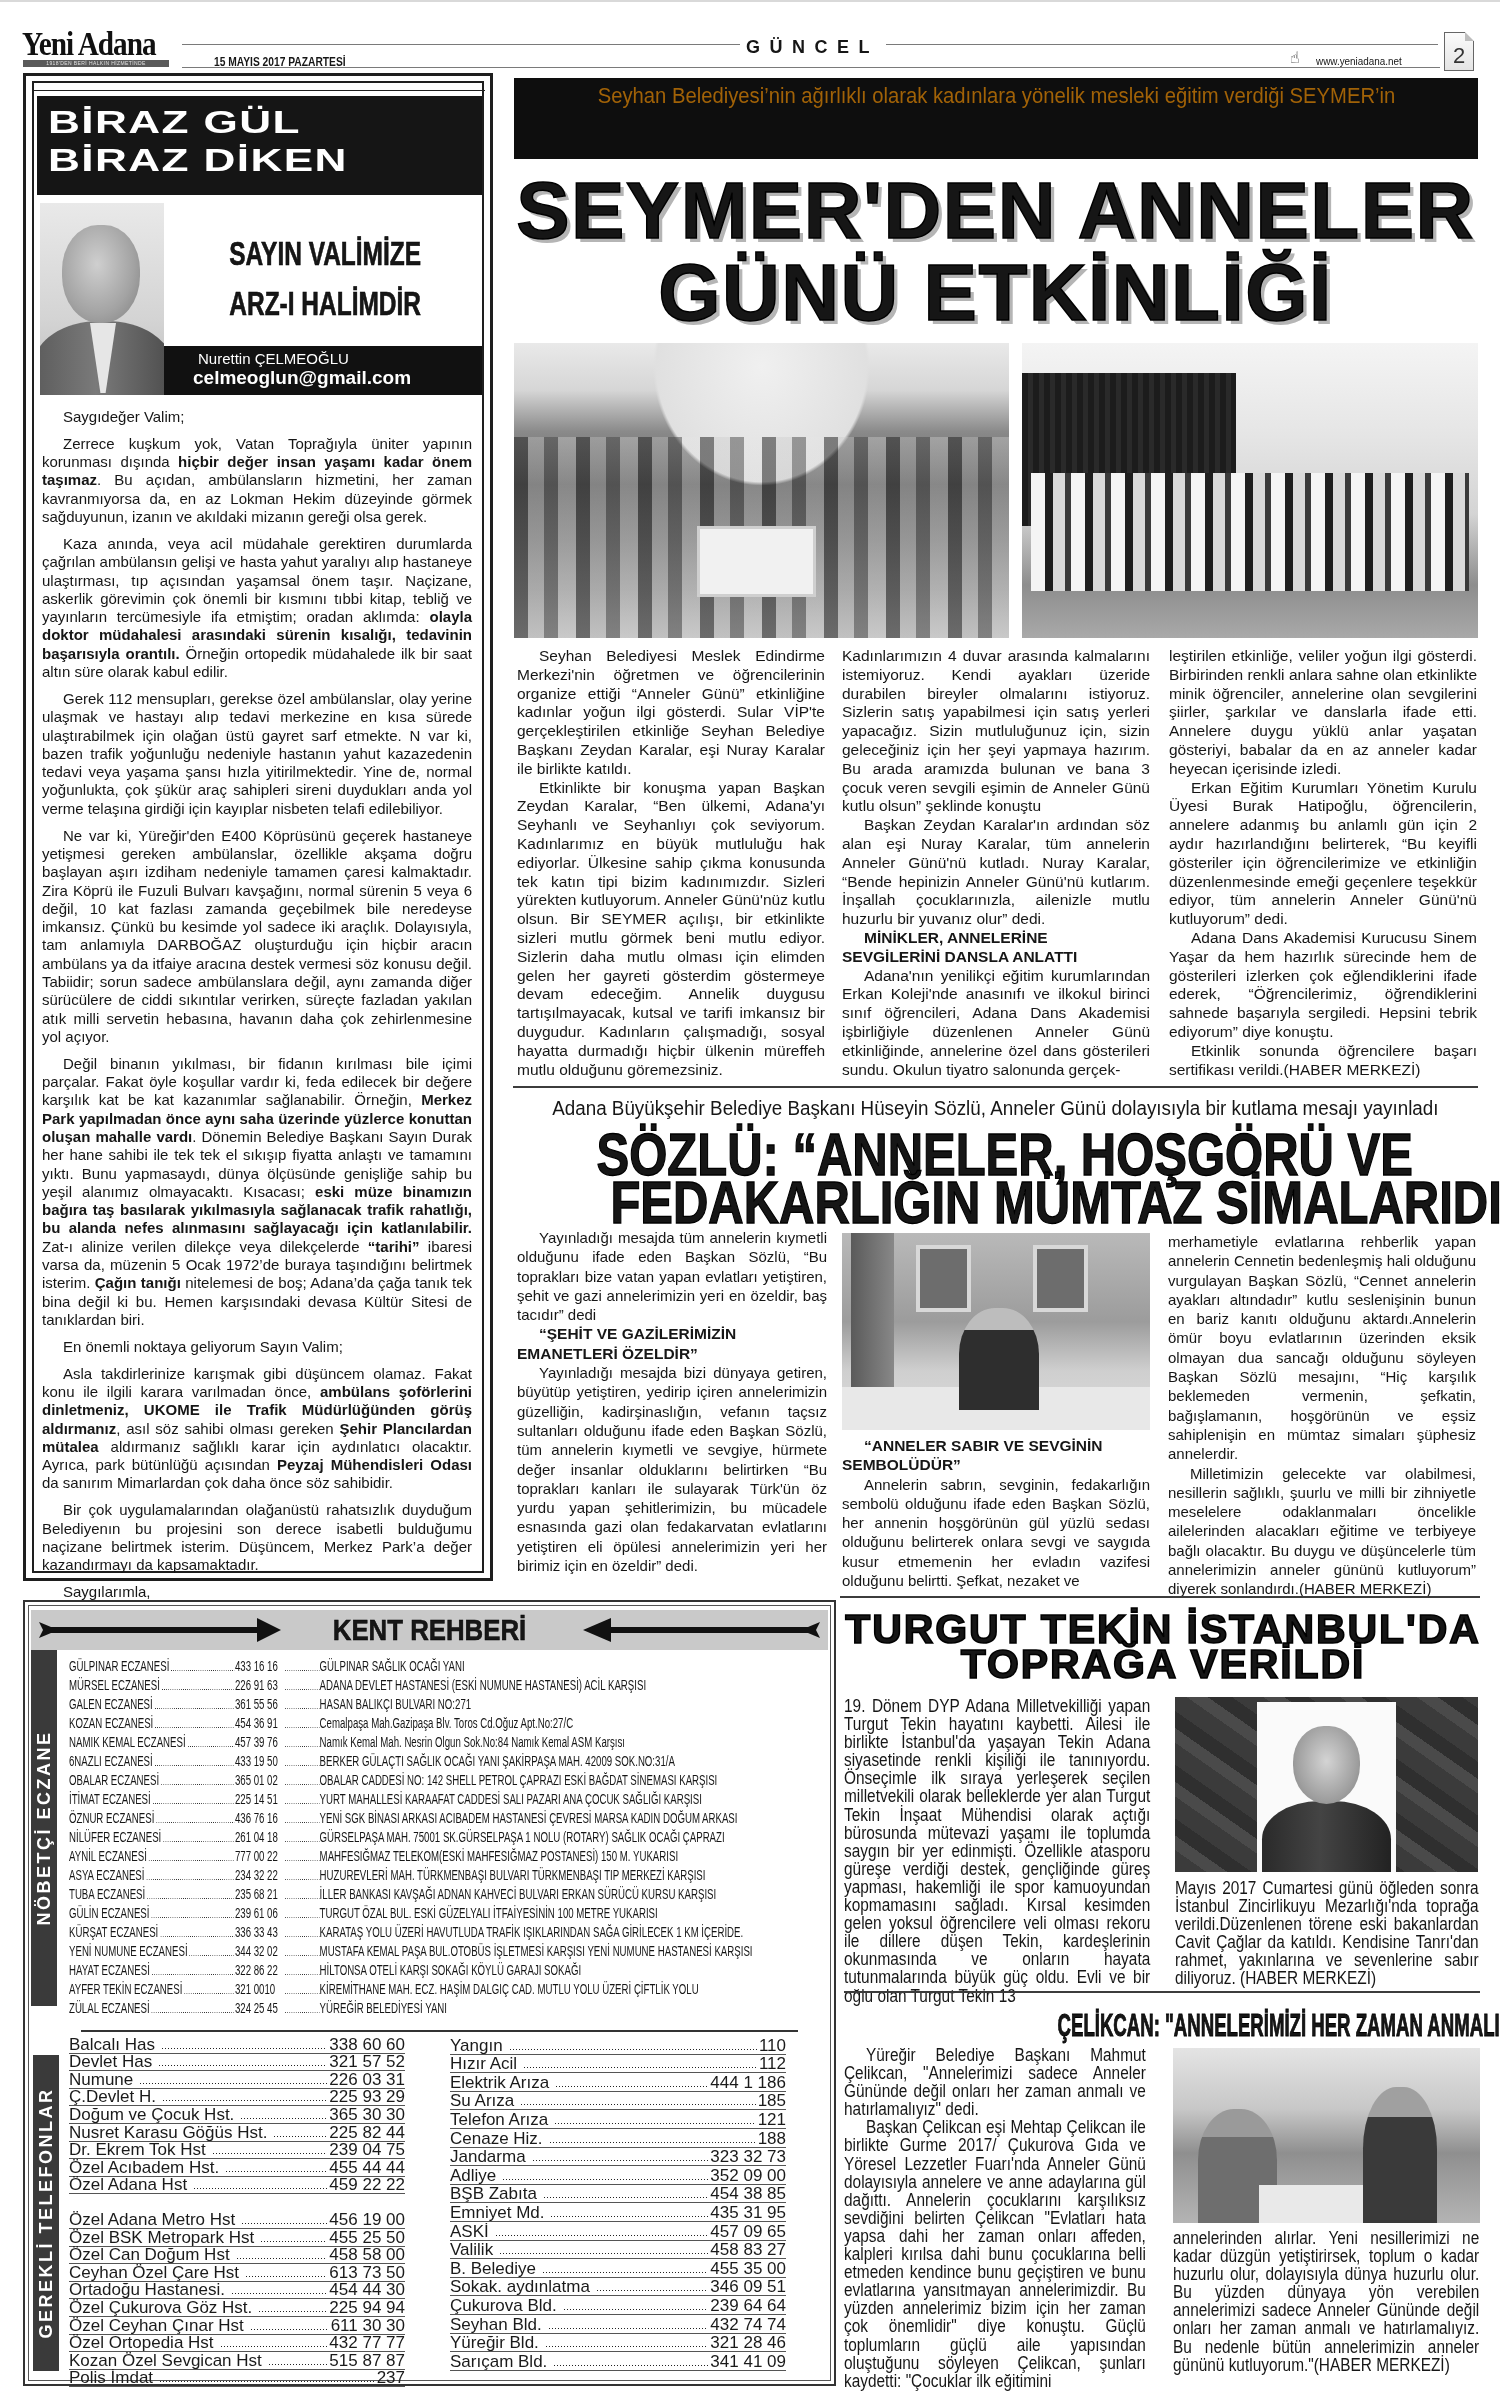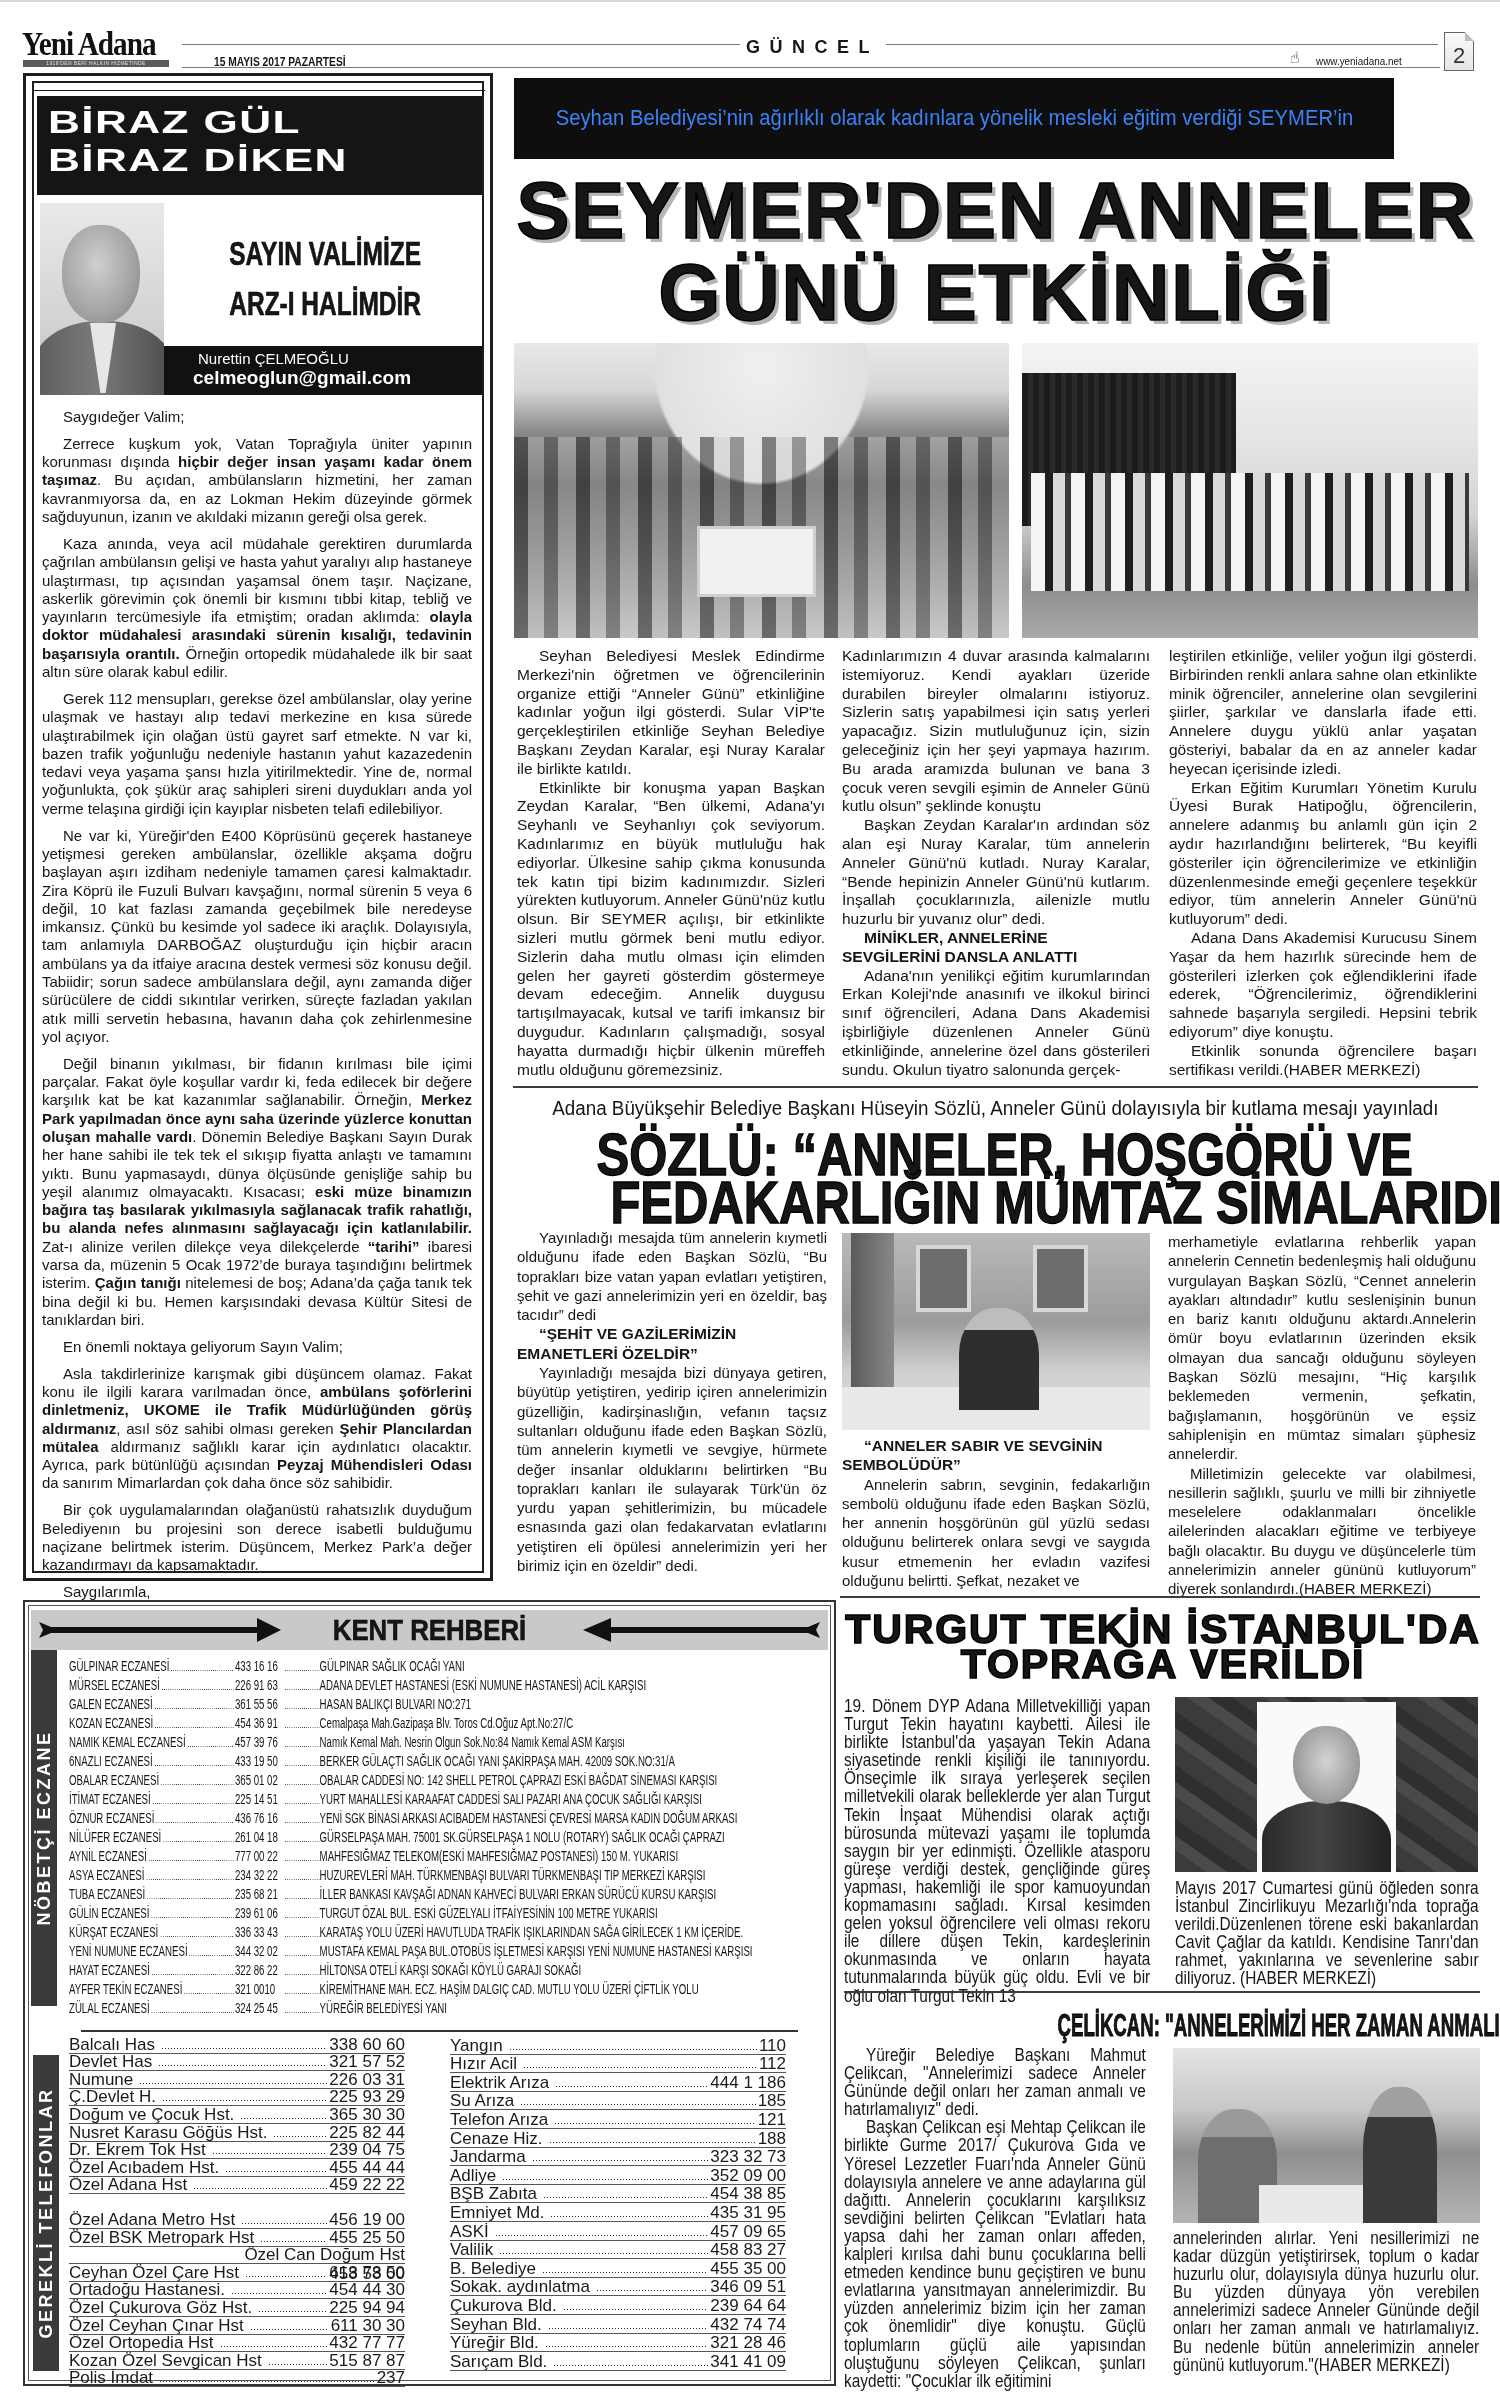--- a/index.html
+++ b/index.html
@@ -32,21 +32,21 @@
 .op-title{left:190px;top:228px;width:270px;text-align:center;font-weight:bold;font-size:34px;line-height:50px;white-space:nowrap}
 .op-title span{display:inline-block;transform:scaleX(.72);-webkit-text-stroke:.6px #000}
 .namestrip{left:164px;top:346px;width:318px;height:49px;background:#111}
 .author{left:198px;top:350px;color:#fff;font-size:15px;line-height:18px;white-space:nowrap}
 .email{left:193px;top:369px;color:#fff;font-size:19px;font-weight:bold;line-height:18px;white-space:nowrap}
 .op-body{left:42px;top:408px;width:430px;font-size:15px;line-height:18.3px;text-align:justify}
 .op-body p{text-indent:21px}
 .op-body p+p{margin-top:8.6px}
 
 
-.banner{left:514px;top:78px;width:880px;height:81px;background:#0e0e0e;color:#3b82f6;text-align:center;padding-top:24px;font-size:22px;line-height:32px}
+.banner{left:514px;top:78px;width:964px;height:81px;background:#0e0e0e;color:#a16207;text-align:center;padding-top:2px;font-size:22px;line-height:32px}
 .banner span{display:inline-block;transform:scaleX(.92);white-space:nowrap}
 .big1{left:513px;top:170px;width:965px;text-align:center;font-weight:bold;font-size:80px;line-height:82px;letter-spacing:1.5px;white-space:nowrap;-webkit-text-stroke:1.5px #000;text-shadow:4px 4px 0 #b5b5b5}
 .photo{overflow:hidden}
 .ph-crowd{background:radial-gradient(ellipse at 50% 8%,#f0f0f0 0%,#e0e0e0 30%,transparent 31%),linear-gradient(180deg,#e9e9e9 0%,#d6d6d6 16%,#8a8a8a 30%,#5f5f5f 48%,#7a7a7a 66%,#9a9a9a 84%,#bdbdbd 100%)}
 .ph-crowd .people{position:absolute;left:0;top:32%;width:100%;height:68%;background:repeating-linear-gradient(90deg,rgba(40,40,40,.55) 0 14px,rgba(200,200,200,.35) 14px 30px,rgba(70,70,70,.5) 30px 44px,rgba(230,230,230,.3) 44px 62px)}
 .ph-crowd .board{position:absolute;left:37%;top:62%;width:24%;height:24%;background:#f1f1f1;border:3px solid #cfcfcf}
 .ph-stage{background:linear-gradient(180deg,#f4f4f4 0%,#e6e6e6 30%,#d4d4d4 58%,#8d8d8d 82%,#a9a9a9 100%)}
 .ph-stage .curtain{position:absolute;left:0;top:10%;width:47%;height:52%;background:repeating-linear-gradient(90deg,#1c1c1c 0 6px,#2a2a2a 6px 11px)}
 .ph-stage .kids{position:absolute;left:2%;top:44%;width:96%;height:40%;background:repeating-linear-gradient(90deg,#f4f4f4 0 14px,#1e1e1e 14px 22px,#dadada 22px 34px,#3a3a3a 34px 40px)}
 .col3{font-size:15.5px;line-height:18.8px;text-align:justify}
@@ -455,21 +455,21 @@
     <div class="telrow" style="height: 17.6px; margin-top: 17px;">
       <span>Özel Adana Metro Hst</span>
       <span class="dots"></span>
       <span>456 19 00</span>
     </div>
     <div class="telrow" style="height: 17.6px;">
       <span>Özel BSK Metropark Hst</span>
       <span class="dots"></span>
       <span>455 25 50</span>
     </div>
-    <div class="telrow" style="height: 17.6px; flex-direction: column;">
+    <div class="telrow" style="height: 17.6px;">
       <span>Özel Can Doğum Hst</span>
       <span class="dots"></span>
       <span>458 58 00</span>
     </div>
     <div class="telrow" style="height: 17.6px;">
       <span>Ceyhan Özel Çare Hst</span>
       <span class="dots"></span>
       <span>613 73 50</span>
     </div>
     <div class="telrow" style="height: 17.6px;">

